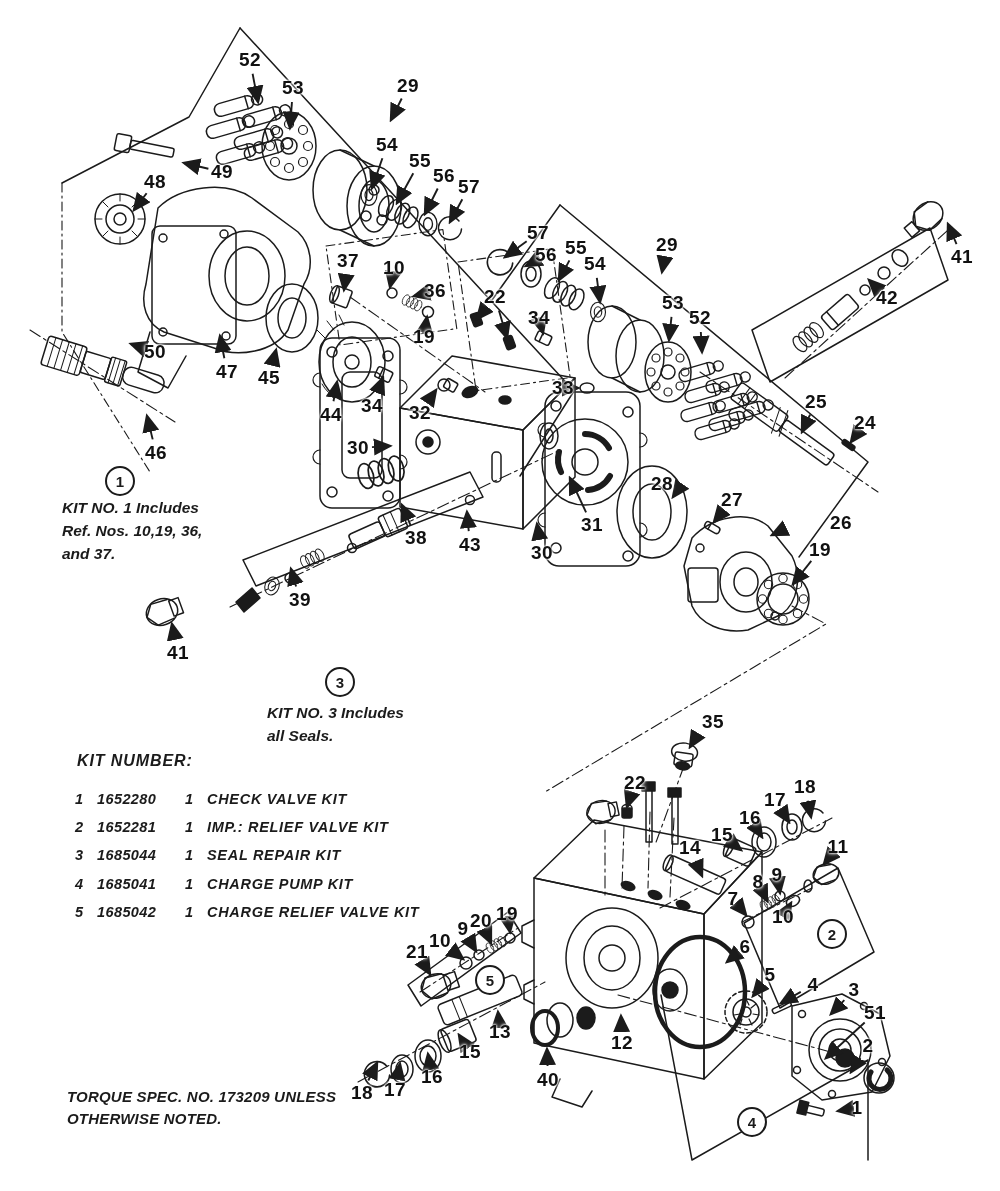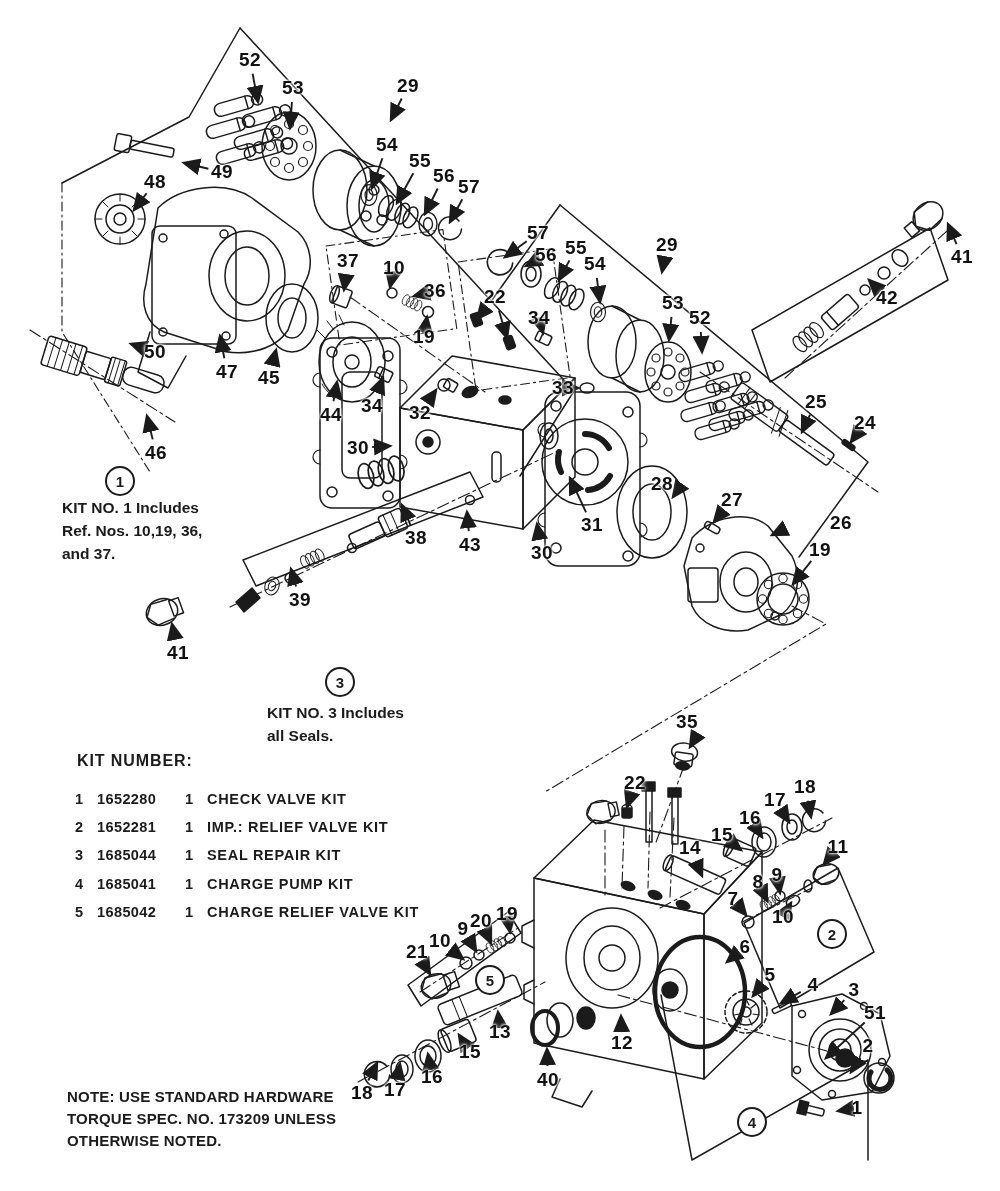--- a/index.html
+++ b/index.html
@@ -7,21 +7,21 @@
         font-family:"Liberation Sans",sans-serif;color:#1b1b1b;overflow:hidden;margin:0 auto;}
   svg.layer{position:absolute;left:0;top:0;width:1000px;height:1191px;}
   #art *{vector-effect:none;}
   #arrows line{stroke:#1b1b1b;stroke-width:1.9;}
   .callout{position:absolute;transform:translate(-50%,-50%);font-weight:bold;font-size:19px;
            letter-spacing:.5px;color:#111;white-space:nowrap;
            text-shadow:0 0 2px #fff,0 0 3px #fff,0 0 4px #fff;}
   .circled{position:absolute;transform:translate(-50%,-50%);width:26px;height:26px;
            border:2.2px solid #1b1b1b;border-radius:50%;display:flex;align-items:center;
            justify-content:center;font-weight:bold;font-size:15px;background:#fff;}
-  .tblock{position:absolute;font-weight:bold;}
+  .tblock{position:absolute;font-weight:bold;font-style:italic;}
   #kit1-note{left:62px;top:496px;font-size:15.5px;line-height:23px;}
   #kit3-note{left:267px;top:701px;font-size:15.5px;line-height:23px;}
   #kit-header{left:77px;top:752px;font-size:16px;letter-spacing:.9px;}
   #kit-table{left:75px;top:791px;font-size:14.5px;letter-spacing:.4px;font-weight:bold;}
   .krow{display:flex;height:28.2px;align-items:flex-start;}
   .krow .c1{width:22px;}
   .krow .c2{width:88px;}
   .krow .c3{width:22px;}
   .krow .c4{white-space:nowrap;letter-spacing:.7px;}
   #hw-note{left:67px;top:1086px;font-size:15px;line-height:22px;letter-spacing:.2px;}
@@ -520,21 +520,21 @@
       <div class="callout" style="left: 542px; top: 553px;">30</div>
       <div class="callout" style="left: 592px; top: 525px;">31</div>
       <div class="callout" style="left: 300px; top: 600px;">39</div>
       <div class="callout" style="left: 178px; top: 653px;">41</div>
       <div class="callout" style="left: 816px; top: 402px;">25</div>
       <div class="callout" style="left: 865px; top: 423px;">24</div>
       <div class="callout" style="left: 662px; top: 473px; margin-top: 11px;">28</div>
       <div class="callout" style="left: 732px; top: 500px;">27</div>
       <div class="callout" style="left: 841px; top: 523px;">26</div>
       <div class="callout" style="left: 820px; top: 550px;">19</div>
-      <div class="callout" style="left: 687px; top: 722px; text-align: center;">35</div>
+      <div class="callout" style="left: 713px; top: 722px; text-align: center;">35</div>
       <div class="callout" style="left: 635px; top: 783px;">22</div>
       <div class="callout" style="left: 805px; top: 787px;">18</div>
       <div class="callout" style="left: 775px; top: 800px;">17</div>
       <div class="callout" style="left: 750px; top: 818px;">16</div>
       <div class="callout" style="left: 722px; top: 835px;">15</div>
       <div class="callout" style="left: 690px; top: 848px;">14</div>
       <div class="callout" style="left: 838px; top: 847px; text-align: center;">11</div>
       <div class="callout" style="left: 777px; top: 875px;">9</div>
       <div class="callout" style="left: 758px; top: 882px;">8</div>
       <div class="callout" style="left: 733px; top: 899px;">7</div>
@@ -607,18 +607,17 @@
         <div class="krow">
           <span class="c1">5</span>
           <span class="c2">1685042</span>
           <span class="c3">1</span>
           <span class="c4">CHARGE RELIEF VALVE KIT</span>
         </div>
       </div>
   </div>
 
   <div class="tblock" id="hw-note">
-    <div>NOTE: USE STANDARD HARDWARE</div>
     <div>TORQUE SPEC. NO. 173209 UNLESS</div>
     <div>OTHERWISE NOTED.</div>
   </div>
 
 </div>
 
 </body></html>

